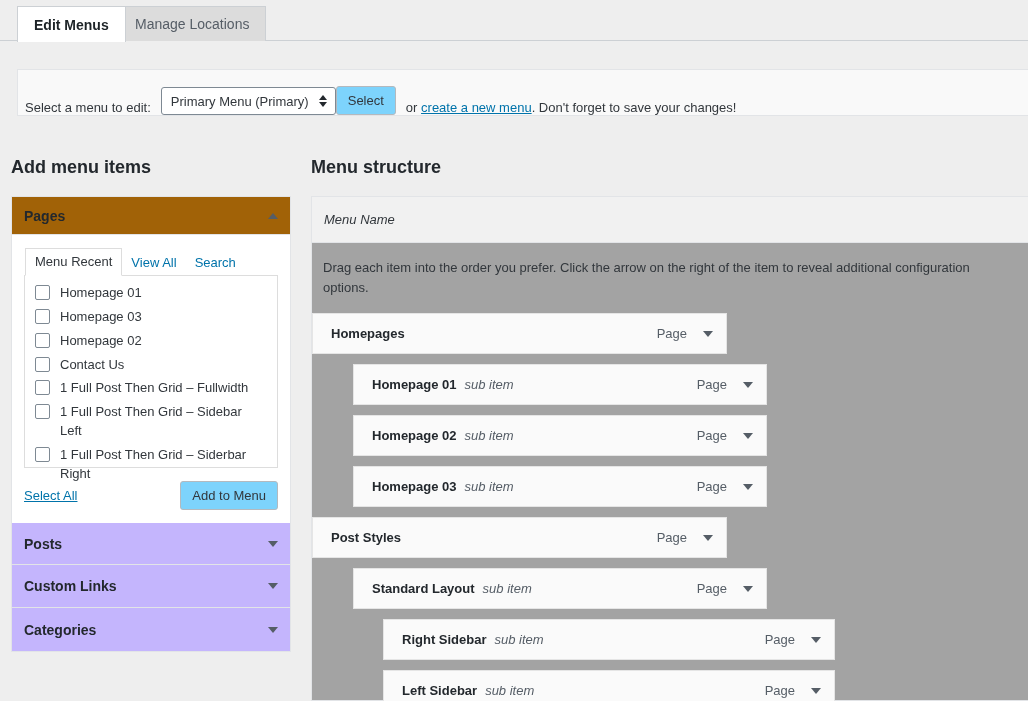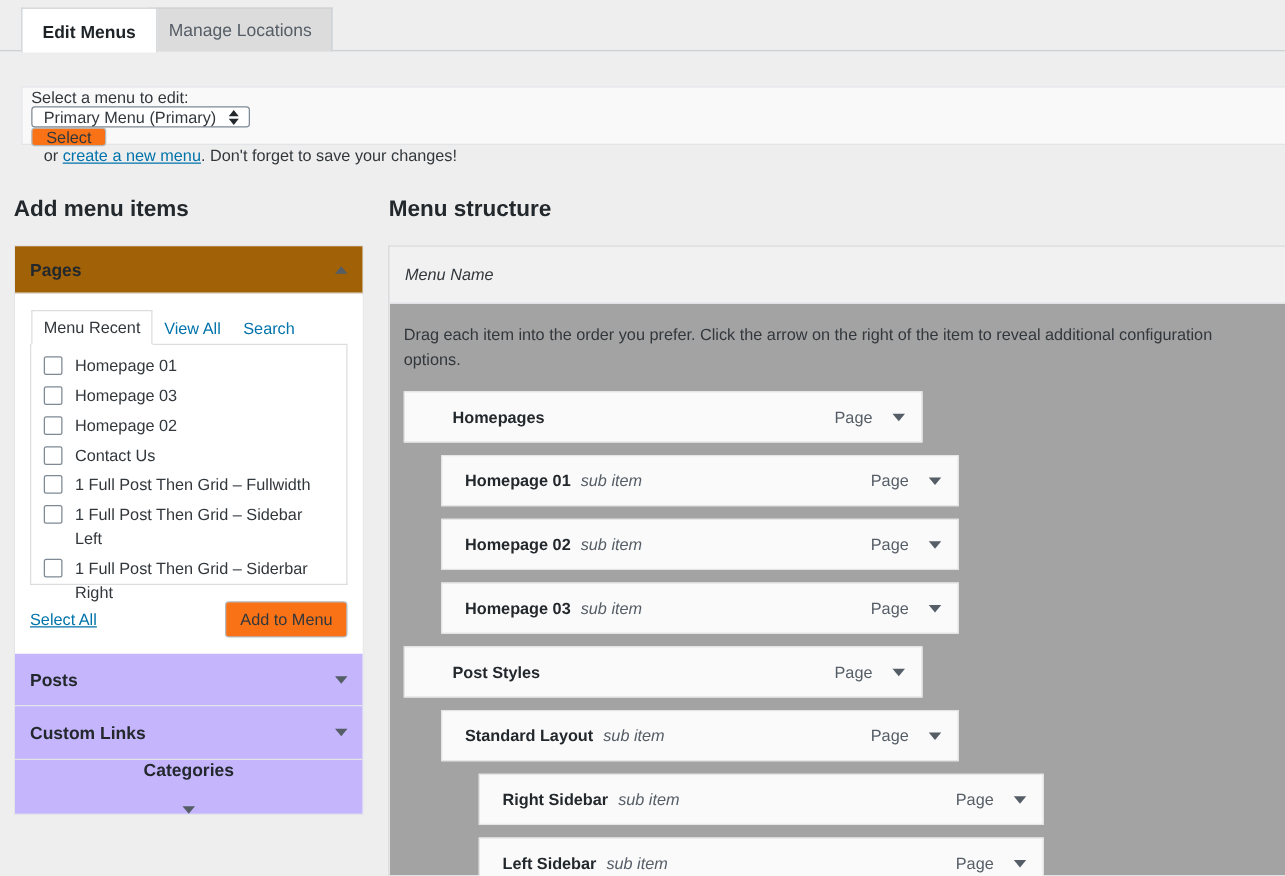--- a/index.html
+++ b/index.html
@@ -46,23 +46,22 @@
     z-index: 2;
   }
 
   
   .selectbar {
     position: absolute; left: 17px; top: 69px;
     width: 1011px; height: 47px;
     background: #f9f9f9;
     border: 1px solid #e2e4e7;
     border-right: none;
-    display: flex; align-items: flex-start;
+    display: flex; align-items: flex-end;
     padding-left: 7px;
-    flex-direction: column;
   }
   .selectbar-label { font-size: 13px; color: #32373c; margin-right: 10px; }
   .menu-select {
     position: relative;
     height: 28px;
     min-width: 168px;
     background: #fff;
     border: 1px solid #7e8993;
     border-radius: 3px;
     display: flex; align-items: center;
@@ -78,21 +77,21 @@
   .menu-select .updown i {
     display: block; width: 0; height: 0;
     border-left: 4px solid transparent;
     border-right: 4px solid transparent;
   }
   .menu-select .updown i.up { border-bottom: 5px solid #23282d; margin-bottom: 2px; }
   .menu-select .updown i.dn { border-top: 5px solid #23282d; }
 
   .btn {
     height: 29px;
-    background: #f97316;
+    background: #7dd3fc;
     border: 1px solid #b4b9be;
     border-radius: 3px;
     color: #32373c;
     font-size: 13px;
     font-family: "Liberation Sans", sans-serif;
     padding: 0 11px;
     cursor: pointer;
     line-height: 1;
   }
   .selectbar .tail { font-size: 13px; color: #32373c; margin-left: 10px; }
@@ -253,21 +252,21 @@
     color: #555d66;
     margin-right: 16px;
   }
   .mi .toggle {
     width: 0; height: 0;
     border-left: 5px solid transparent;
     border-right: 5px solid transparent;
     border-top: 6px solid #555d66;
     cursor: pointer;
   }
-  .depth0 { margin-left: 11px;  width: 415px; padding-left: 20px; }
+  .depth0 { margin-left: 0;  width: 415px; }
   .depth1 { margin-left: 41px;  width: 414px; }
   .depth2 { margin-left: 71px;  width: 452px; }
 </style>
 </head>
 <body>
 
 <div class="tabbar">
   <div class="tab active">Edit Menus</div>
   <div class="tab inactive">Manage Locations</div>
 </div>
@@ -349,21 +348,21 @@
   <div class="acc-head plain" style="height:42px;">
     <span>Posts</span>
     <span class="caret-dn"></span>
   </div>
 
   <div class="acc-head plain" style="height:43px;">
     <span>Custom Links</span>
     <span class="caret-dn"></span>
   </div>
 
-  <div class="acc-head plain" style="height:43px; border-bottom:none;flex-direction:column;">
+  <div class="acc-head plain" style="height:43px; border-bottom:none;">
     <span>Categories</span>
     <span class="caret-dn"></span>
   </div>
 </div>
 
 <div class="structure">
 
   <div class="menuname-bar">
     <span class="menuname-label">Menu Name</span>
   </div>

